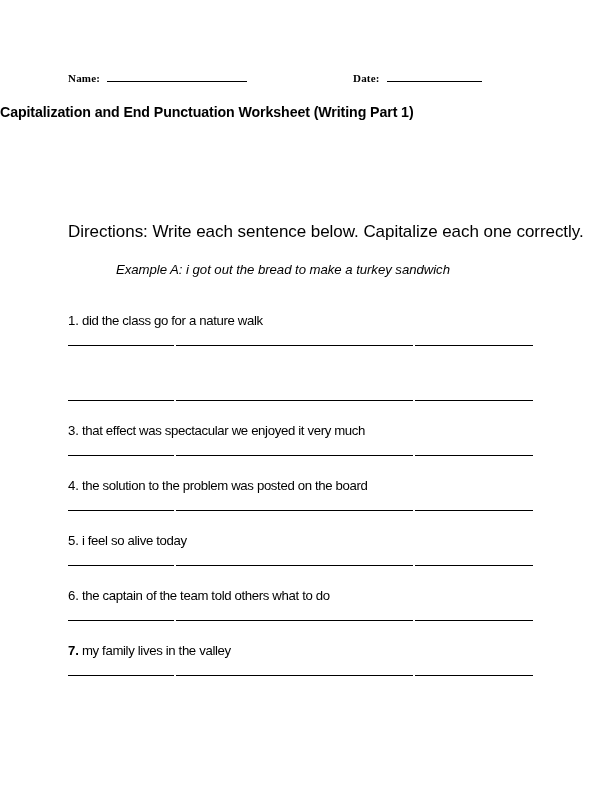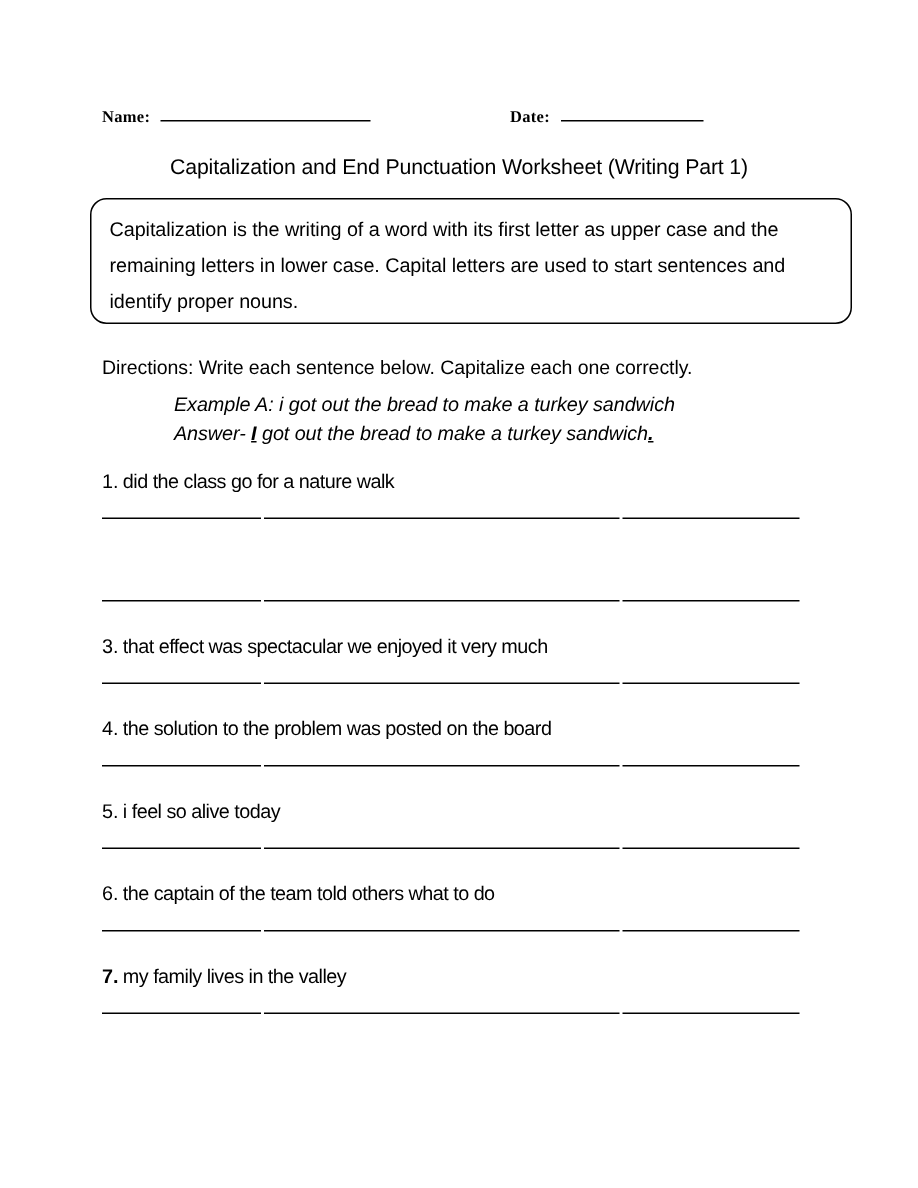--- a/index.html
+++ b/index.html
@@ -37,38 +37,37 @@
     letter-spacing: .2px;
   }
   .nd-group {
     position: absolute;
     top: 0;
     display: flex;
     align-items: baseline;
     gap: 7px;
   }
   .nd-name { left: 0px; }
-  .nd-date { left: 272px; }
+  .nd-date { left: 285px; }
   .blank-rule {
     display: inline-block;
     border-bottom: 1.6px solid #000;
     height: 11px;
   }
   .blank-name { width: 140px; }
   .blank-date { width: 95px; }
 
   
   .title {
     position: absolute;
     left: 0;
     right: 0;
     top: 104px;
-    text-align: center;
     font-size: 14.2px;
-    font-weight: normal;
+    font-weight: bold;
     letter-spacing: -0.1px;
   }
 
   
   .defbox {
     position: absolute;
     left: 60px;
     top: 132px;
     width: 508px;
     height: 84px;
@@ -83,22 +82,22 @@
     width: 484px;
     font-size: 13.2px;
     line-height: 24px;
     letter-spacing: -0.05px;
   }
 
   
   .directions {
     position: absolute;
     left: 68px;
-    top: 237px;
-    font-size: 13px;
+    top: 222px;
+    font-size: 17px;
     letter-spacing: -0.05px;
   }
 
   
   .example {
     position: absolute;
     left: 68px;
     top: 260px;
     font-style: italic;
     font-size: 13.2px;
@@ -165,36 +164,28 @@
       <span class="blank-rule blank-name"></span>
     </div>
     <div class="nd-group nd-date">
       <span class="nd-label">Date:</span>
       <span class="blank-rule blank-date"></span>
     </div>
   </div>
 
   <div class="title">Capitalization and End Punctuation Worksheet (Writing Part 1)</div>
 
-  <div class="defbox">
-    <div class="defbox-text">Capitalization is the writing of a word with its first letter as upper case and the remaining letters in lower case. Capital letters are used to start sentences and identify proper nouns.</div>
-  </div>
 
   <div class="directions">Directions: Write each sentence below. Capitalize each one correctly.</div>
 
   <div class="example">
     <div class="line">
       <span>Example A:</span>
       <span>i got out the bread to make a turkey sandwich</span>
     </div>
-    <div class="line">
-      <span>Answer-</span>
-      <span class="mark">I</span>
-      <span>got out the bread to make a turkey sandwich</span><span class="mark">.</span>
-    </div>
   </div>
 
   <div class="items">
 
     <div class="item">
       <div class="item-text">
         <span class="item-num">1.</span><span class="item-body">did the class go for a nature walk</span>
       </div>
       <div class="answer-rule">
         <span class="seg seg-a"></span>

